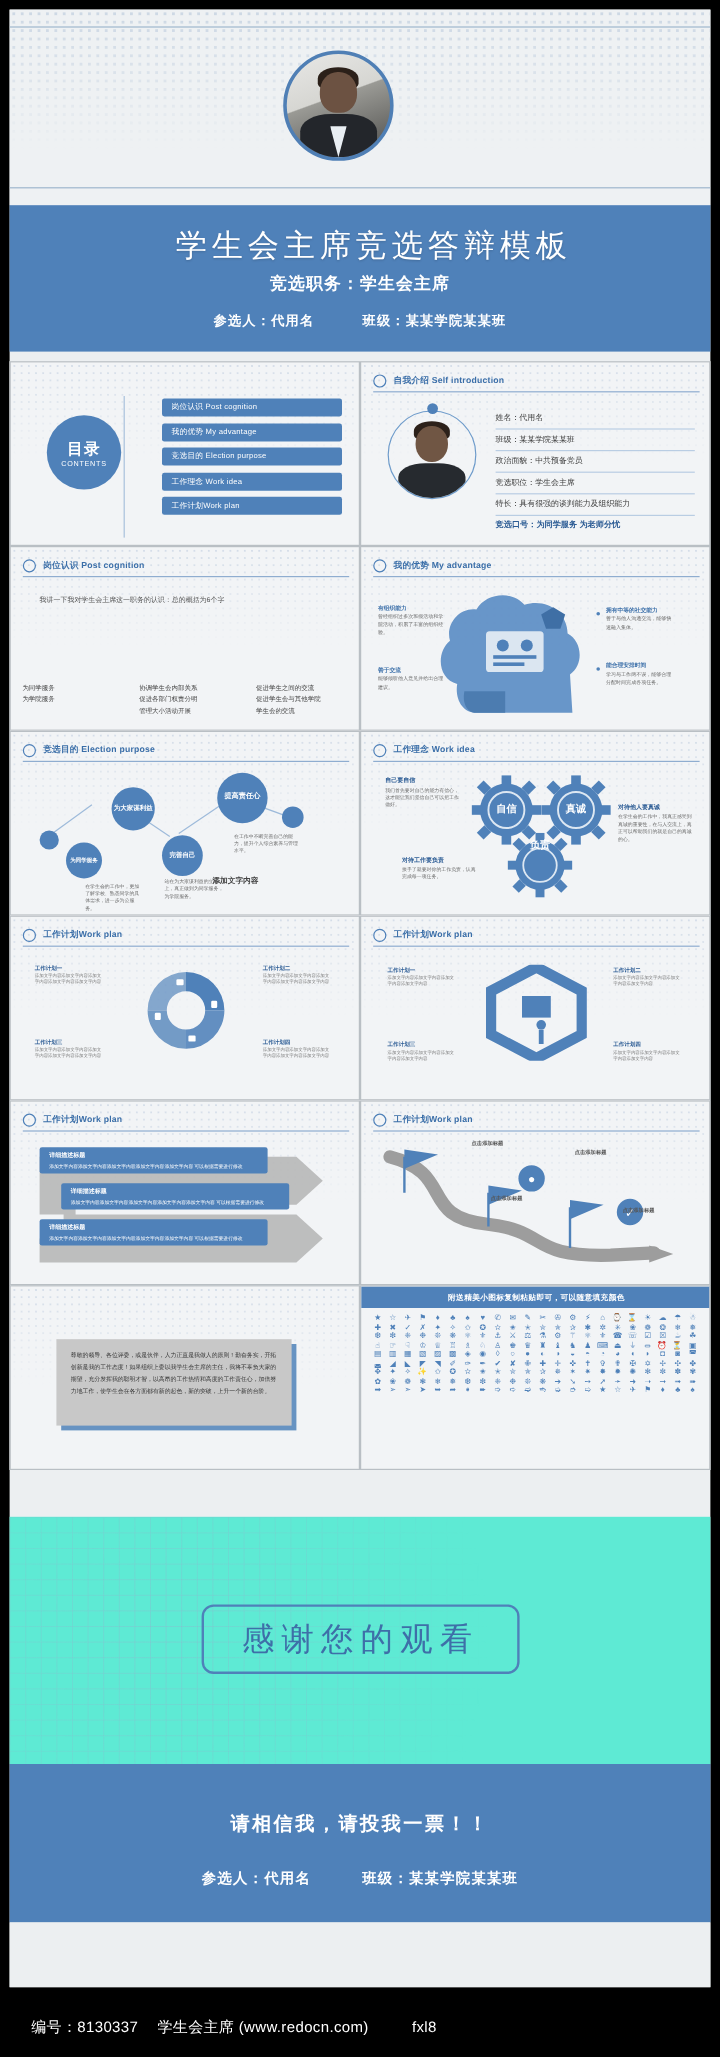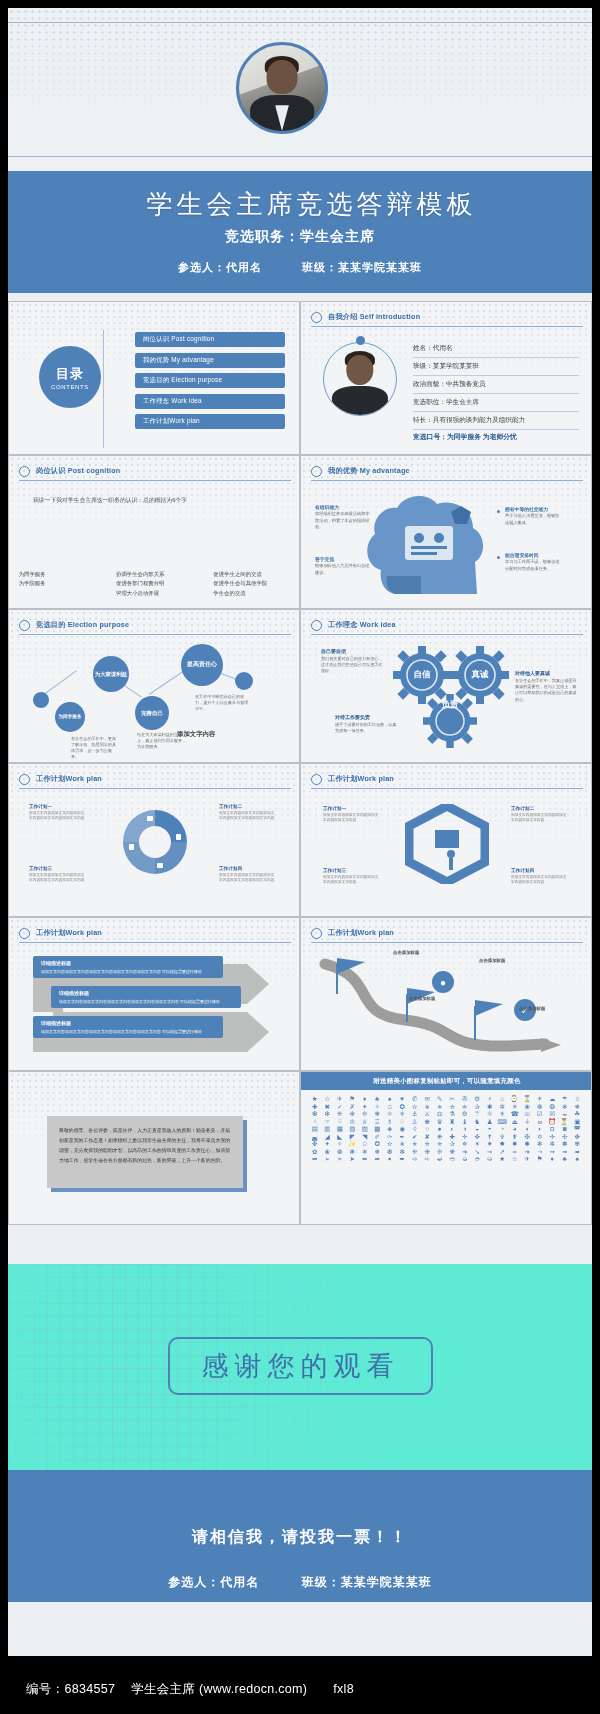--- a/index.html
+++ b/index.html
@@ -231,33 +231,33 @@
   }
   .thanks-box span {
     font-size:27px; color:#3e6fa8; letter-spacing:6px;
     font-family:"Liberation Serif","DejaVu Serif",serif;
   }
 
   .endband {
     position:absolute; left:0; top:1462px; width:584px; height:132px;
     background:#4f81b9; color:#fff; text-align:center;
   }
-  .end-main { font-size:16px; font-weight:bold; padding-top:57px; letter-spacing:2px; }
+  .end-main { font-size:16px; font-weight:bold; padding-top:40px; letter-spacing:2px; }
   .end-meta { font-size:12px; font-weight:bold; margin-top:26px; letter-spacing:1px; }
   .end-meta .gap { display:inline-block; width:34px; }
 
   .endpad { position:absolute; left:0; top:1594px; width:584px; height:54px; background:#eceff1; }
 
   .footer {
     position:absolute; left:0; bottom:0; width:600px; height:50px;
     background:#000; color:#fff; display:flex; align-items:center;
     padding-left:26px; font-size:12.5px; letter-spacing:.3px;
   }
   .footer .f2 { margin-left:16px; }
-  .footer .f3 { margin-left:26px; }
+  .footer .f3 { margin-left:36px; }
 </style>
 </head>
 <body>
 
 <div class="page">
  <div class="sheet">
 
   <div class="cover-top dots">
     <div class="tex"></div>
     <div class="cover-line" style="top:14px"></div>
@@ -853,17 +853,17 @@
     <div class="end-meta">
       <span>参选人：代用名</span>
       <span class="gap"></span>
       <span>班级：某某学院某某班</span>
     </div>
   </div>
   <div class="endpad"></div>
  </div>
 
  <div class="footer">
-   <span>编号：6834557</span>
+   <span>编号：8130337</span>
    <span class="f2">学生会主席 (www.redocn.com)</span>
    <span class="f3">fxl8</span>
  </div>
 </div>
 
 </body></html>

